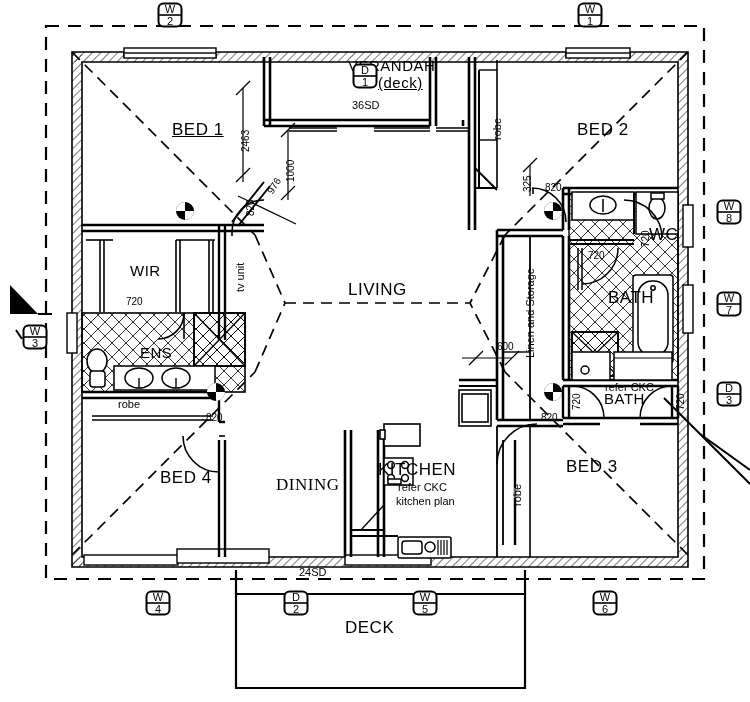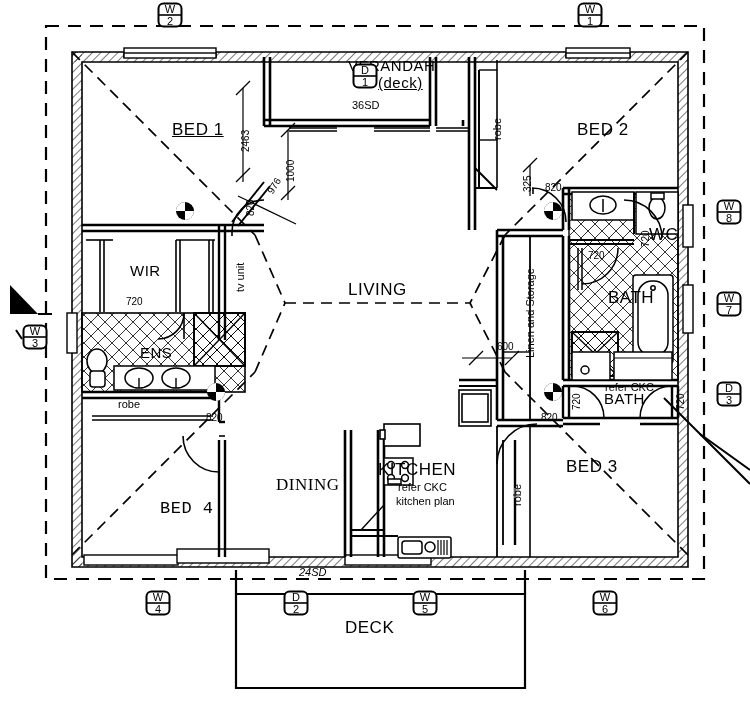--- a/index.html
+++ b/index.html
@@ -374,38 +374,38 @@
 
   <g stroke="#000" stroke-width="2.4" fill="none">
     <path d="M459 380 L497 380"></path>
   </g>
 
 </svg>
 
 <div class="lbl room-lg" style="left:172px;top:120px;text-decoration:underline;">BED 1</div>
 <div class="lbl room-lg" style="left:577px;top:120px;">BED 2</div>
 <div class="lbl room-lg" style="left:566px;top:457px;">BED 3</div>
-<div class="lbl room-lg" style="left:160px;top:499px;font-family:Liberation Mono, monospace;">BED 4</div>
+<div class="lbl room-lg" style="left:160px;top:468px;">BED 4</div>
 <div class="lbl room-lg" style="left:348px;top:280px;">LIVING</div>
 <div class="lbl room-lg" style="left:276px;top:475px;font-family:Liberation Serif, serif;">DINING</div>
 <div class="lbl room-lg" style="left:378px;top:460px;">KITCHEN</div>
 <div class="lbl room-lg" style="left:608px;top:288px;">BATH</div>
 <div class="lbl room-lg" style="left:640px;top:225px;margin-left:9px;">WC</div>
 <div class="lbl room" style="left:140px;top:344px;">ENS</div>
 <div class="lbl room" style="left:130px;top:262px;">WIR</div>
 <div class="lbl room" style="left:604px;top:390px;">BATH</div>
 <div class="lbl room" style="left:348px;top:57px;">VERANDAH</div>
 <div class="lbl room" style="left:378px;top:74px;text-decoration:underline;">(deck)</div>
 <div class="lbl room-lg" style="left:345px;top:618px;">DECK</div>
 
 <div class="lbl small" style="left:398px;top:481px;">refer CKC</div>
 <div class="lbl small" style="left:396px;top:495px;">kitchen plan</div>
 <div class="lbl small" style="left:605px;top:381px;">refer CKC</div>
 <div class="lbl small" style="left:352px;top:99px;">36SD</div>
-<div class="lbl small" style="left:299px;top:566px;font-style:italic;">24SD</div>
+<div class="lbl small" style="left:299px;top:566px;">24SD</div>
 
 <div class="lbl small rot90" style="left:234px;top:292px;">tv unit</div>
 <div class="lbl small rot90" style="left:491px;top:140px;">robe</div>
 <div class="lbl small rot90" style="left:511px;top:506px;">robe</div>
 <div class="lbl small rot90" style="left:524px;top:358px;">Linen and Storage</div>
 
 <div class="lbl small" style="left:118px;top:398px;">robe</div>
 
 <div class="lbl tiny rot90" style="left:240px;top:152px;">2463</div>
 <div class="lbl tiny rot90" style="left:285px;top:182px;">1000</div>

